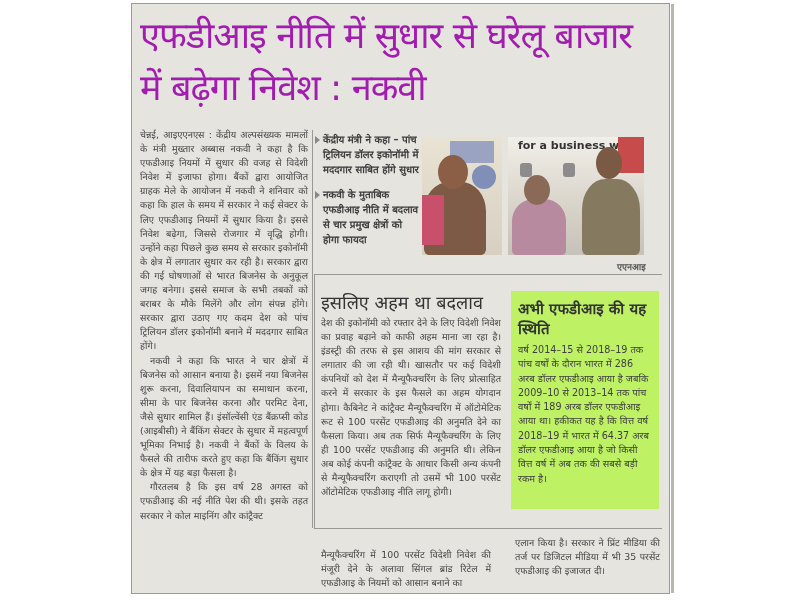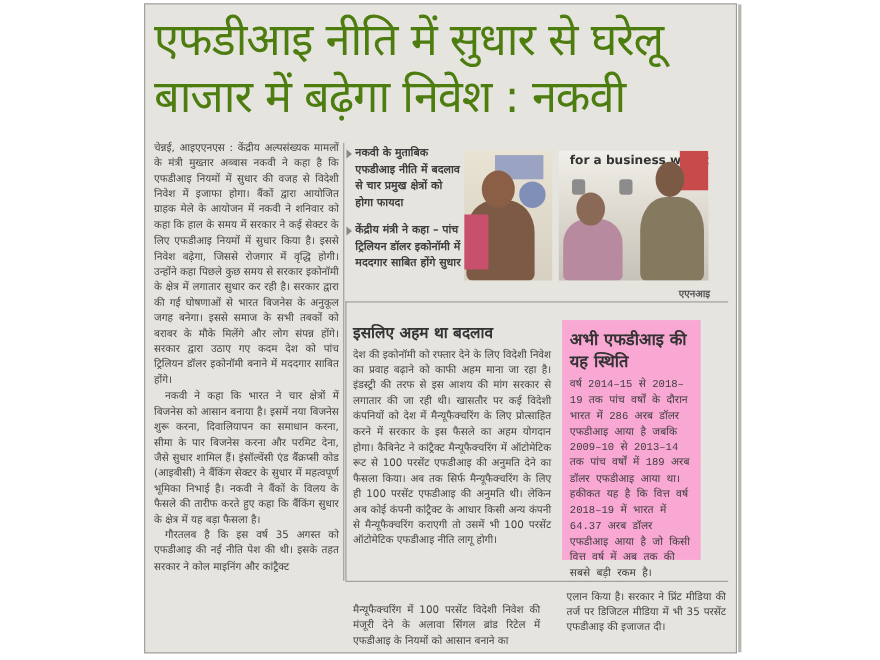--- a/index.html
+++ b/index.html
@@ -2,65 +2,65 @@
 <html><head>
 <meta charset="utf-8">
 <style>
   html, body { margin:0; padding:0; }
   body { width:800px; height:600px; background:#ffffff; position:relative; overflow:hidden;
          font-family:"DejaVu Sans", sans-serif; color:#3a3a3a; }
   .clip { position:absolute; left:131px; top:3px; width:539px; height:591px;
           background:#e6e4df; border:1px solid #9c9a96; box-sizing:border-box; }
   .clip::after { content:""; position:absolute; right:-5px; top:0; width:3px; height:100%; background:#b9b7b2; }
   .headline { position:absolute; left:8px; top:6px; width:520px; margin:0;
-              font-family:"DejaVu Sans", sans-serif; font-weight:400; color:#4d7c0f;
-              font-size:41px; line-height:52px; letter-spacing:-1px; }
+              font-family:"DejaVu Sans", sans-serif; font-weight:400; color:#a21caf;
+              font-size:36px; line-height:52px; letter-spacing:-1px; }
   .col { position:absolute; font-size:9.4px; line-height:14.1px; color:#444; text-align:justify; }
   .col p { margin:0; }
   .col p.indent { text-indent:10px; }
   .dateline { font-weight:400; }
   .col1 { left:8px; top:124px; width:168px; }
   .rule-v { position:absolute; width:1px; background:#9a9894; }
   .rule-h { position:absolute; height:1px; background:#9a9894; }
   .bullets { position:absolute; left:183px; top:128px; width:105px; font-size:10px; line-height:15px; font-weight:700; color:#3e3e3e; }
   .bullet { position:relative; padding-left:8px; margin-bottom:10px; }
   .bullet::before { content:""; position:absolute; left:0; top:4px; border-left:5px solid #888; border-top:4px solid transparent; border-bottom:4px solid transparent; }
   .photo { position:absolute; top:133px; height:118px; overflow:hidden; }
   .photo1 { left:290px; width:80px; background:linear-gradient(180deg,#e9e3d4 0%,#d7d0c2 100%); }
   .photo2 { left:376px; width:136px; background:linear-gradient(180deg,#f1efe9 0%,#d8d3c9 60%,#c7c2b9 100%); }
   .banner { position:absolute; left:10px; top:2px; font-size:11px; font-weight:700; color:#333; white-space:nowrap; }
   .person { position:absolute; border-radius:40% 40% 8% 8%; }
   .credit { position:absolute; left:485px; top:256px; font-size:9px; color:#555;font-weight:bold; }
-  .subhead { font-weight:700; font-size:14px; line-height:20px; color:#333; margin-bottom:3px !important; }
+  .subhead { font-weight:400; font-size:18px; line-height:20px; color:#333; margin-bottom:3px !important; }
   .col2 { left:189px; top:289px; width:180px; }
-  .box { position:absolute; left:379px; top:287px; width:126px; height:218px; background:#f9a8d4; padding:8px 7px; box-sizing:border-box; }
+  .box { position:absolute; left:379px; top:287px; width:148px; height:218px; background:#bef264; padding:8px 7px; box-sizing:border-box; }
   .box-title { font-weight:700; font-size:15px; line-height:20px; color:#333; margin-bottom:4px; }
-  .box-body { font-size:9.6px; line-height:14.3px; color:#3e3e3e;font-family:Liberation Mono, monospace; }
+  .box-body { font-size:9.6px; line-height:14.3px; color:#3e3e3e; }
   .col3 { left:189px; top:532px; width:170px;margin-top:12px; }
   .col4 { left:383px; top:532px; width:145px; }
 </style>
 </head>
 <body>
 
 <div class="clip">
 
   <h1 class="headline">एफडीआइ नीति में सुधार से घरेलू बाजार में बढ़ेगा निवेश : नकवी</h1>
 
   <div class="col col1">
     <p><span class="dateline">चेन्नई, आइएएनएस :</span>
        <span>केंद्रीय अल्पसंख्यक मामलों के मंत्री मुख्तार अब्बास नकवी ने कहा है कि एफडीआइ नियमों में सुधार की वजह से विदेशी निवेश में इजाफा होगा। बैंकों द्वारा आयोजित ग्राहक मेले के आयोजन में नकवी ने शनिवार को कहा कि हाल के समय में सरकार ने कई सेक्टर के लिए एफडीआइ नियमों में सुधार किया है। इससे निवेश बढ़ेगा, जिससे रोजगार में वृद्धि होगी। उन्होंने कहा पिछले कुछ समय से सरकार इकोनॉमी के क्षेत्र में लगातार सुधार कर रही है। सरकार द्वारा की गई घोषणाओं से भारत बिजनेस के अनुकूल जगह बनेगा। इससे समाज के सभी तबकों को बराबर के मौके मिलेंगे और लोग संपन्न होंगे। सरकार द्वारा उठाए गए कदम देश को पांच ट्रिलियन डॉलर इकोनॉमी बनाने में मददगार साबित होंगे।</span></p>
     <p class="indent">नकवी ने कहा कि भारत ने चार क्षेत्रों में बिजनेस को आसान बनाया है। इसमें नया बिजनेस शुरू करना, दिवालियापन का समाधान करना, सीमा के पार बिजनेस करना और परमिट देना, जैसे सुधार शामिल हैं। इंसॉल्वेंसी एंड बैंक्रप्सी कोड (आइबीसी) ने बैंकिंग सेक्टर के सुधार में महत्वपूर्ण भूमिका निभाई है। नकवी ने बैंकों के विलय के फैसले की तारीफ करते हुए कहा कि बैंकिंग सुधार के क्षेत्र में यह बड़ा फैसला है।</p>
-    <p class="indent">गौरतलब है कि इस वर्ष 35 अगस्त को एफडीआइ की नई नीति पेश की थी। इसके तहत सरकार ने कोल माइनिंग और कांट्रैक्ट</p>
+    <p class="indent">गौरतलब है कि इस वर्ष 28 अगस्त को एफडीआइ की नई नीति पेश की थी। इसके तहत सरकार ने कोल माइनिंग और कांट्रैक्ट</p>
   </div>
 
   <div class="rule-v" style="left:180px; top:126px; height:398px;"></div>
 
   <div class="bullets">
+    <div class="bullet">केंद्रीय मंत्री ने कहा – पांच ट्रिलियन डॉलर इकोनॉमी में मददगार साबित होंगे सुधार</div>
     <div class="bullet">नकवी के मुताबिक एफडीआइ नीति में बदलाव से चार प्रमुख क्षेत्रों को होगा फायदा</div>
-    <div class="bullet">केंद्रीय मंत्री ने कहा – पांच ट्रिलियन डॉलर इकोनॉमी में मददगार साबित होंगे सुधार</div>
   </div>
 
   <div class="photo photo1">
     <div style="position:absolute;left:28px;top:4px;width:44px;height:22px;background:#9aa4c2;"></div>
     <div style="position:absolute;left:50px;top:28px;width:24px;height:24px;border-radius:50%;background:#7f8fb8;"></div>
     <div class="person" style="left:2px;top:45px;width:62px;height:73px;background:#7d5a45;"></div>
     <div style="position:absolute;left:0;top:58px;width:22px;height:50px;background:#c8506c;"></div>
     <div style="position:absolute;left:16px;top:18px;width:30px;height:34px;border-radius:50%;background:#8a5f46;"></div>
   </div>
 

